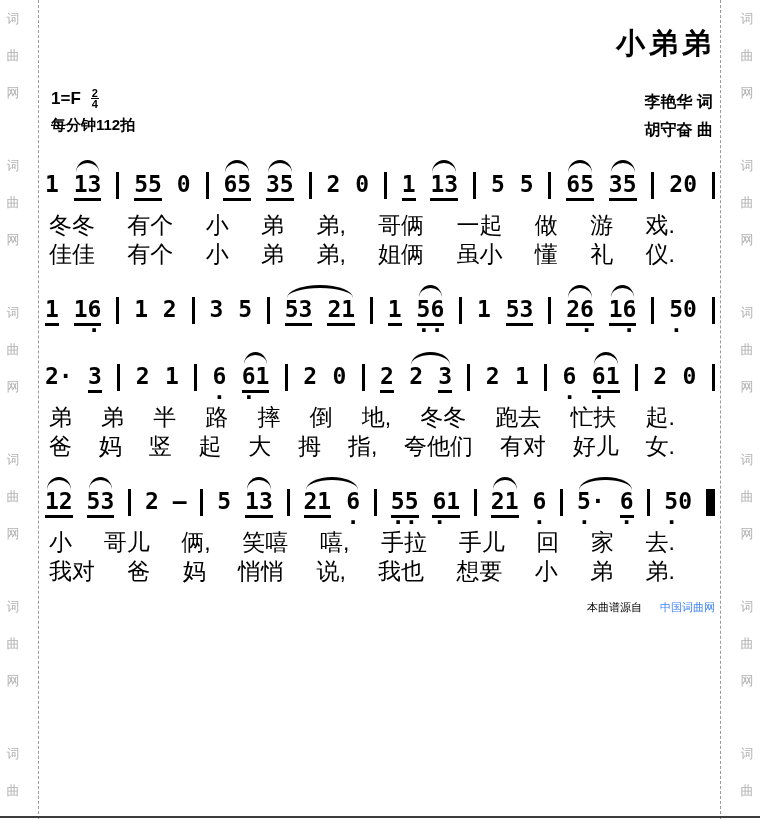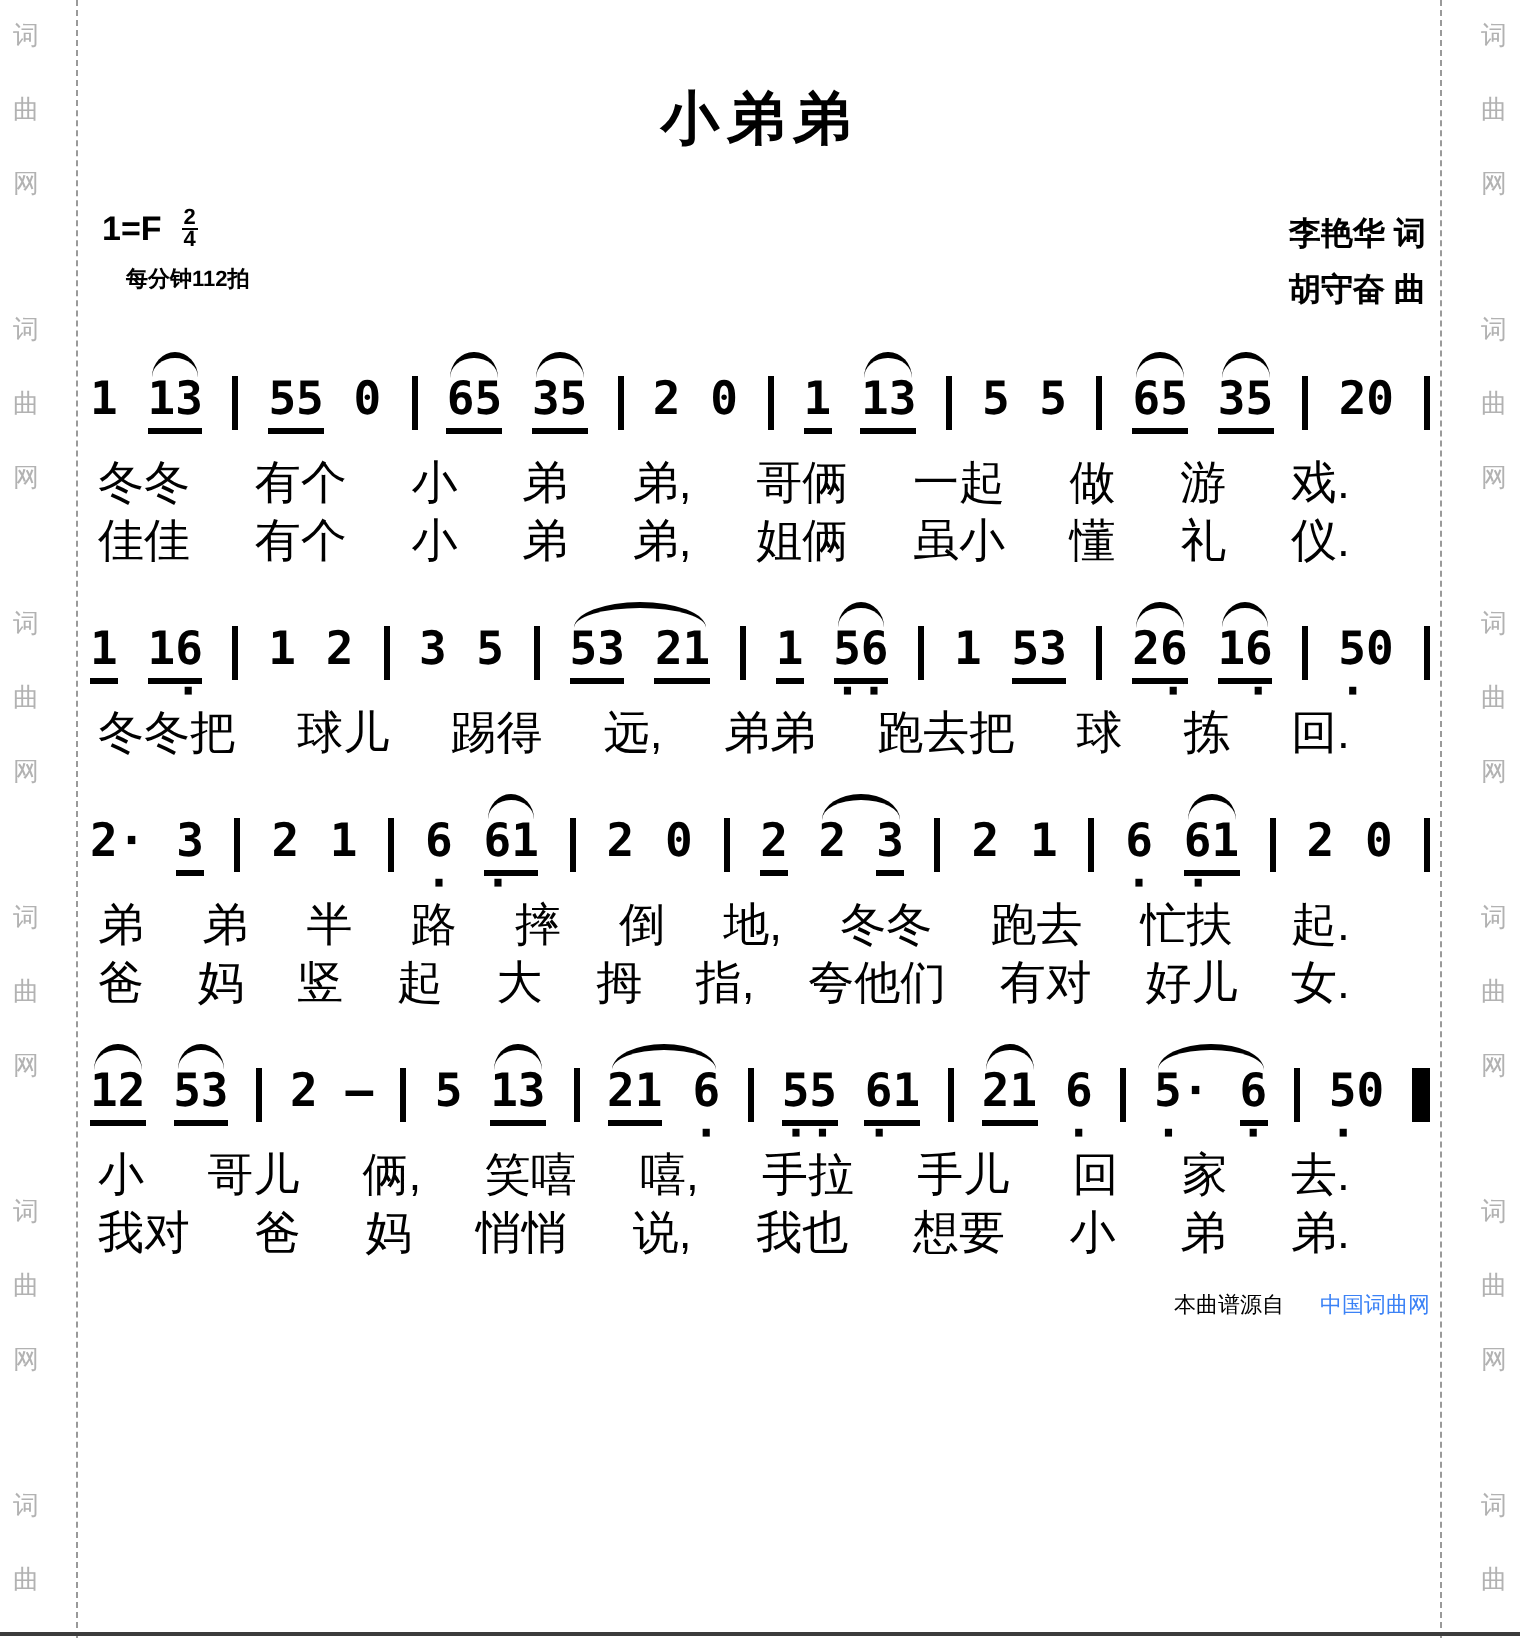--- a/index.html
+++ b/index.html
@@ -13,28 +13,28 @@
   .wm-right{right:2px;}
   .wm-col span{display:block;line-height:37px;}
   .wm-col .gap{display:block;height:36px;}
   .dash-line{position:absolute;top:0;bottom:0;width:0;border-left:1px dashed #9a9a9a;}
   .dash-left{left:38px;}
   .dash-right{left:720px;}
   .bottom-rule{position:absolute;left:0;right:0;bottom:1px;height:2px;background:#3c3c3c;}
 
   
   .content{position:absolute;left:45px;width:670px;top:0;}
-  .title{margin-top:40px;text-align:center;font-size:29px;font-weight:bold;letter-spacing:4px;}
+  .title{margin-top:24px;text-align:right;font-size:29px;font-weight:bold;letter-spacing:4px;}
 
   .header{display:flex;justify-content:space-between;margin-top:24px;}
   .keysig-line{font-size:17px;font-weight:bold;display:flex;align-items:flex-end;margin-left:6px;}
   .frac{display:inline-flex;flex-direction:column;align-items:center;margin-left:10px;
         font-size:11px;line-height:10px;font-weight:bold;}
   .frac .num{border-bottom:1.5px solid #000;padding:0 1px;}
-  .tempo{font-size:11px;font-weight:bold;margin-top:7px;margin-left:18px;}
+  .tempo{font-size:15px;font-weight:bold;margin-top:7px;margin-left:6px;}
   .credits{text-align:center;font-size:16px;font-weight:bold;line-height:28px;margin-right:2px;}
 
   
   .system{margin-top:14px;}
   .notes-row{display:flex;justify-content:space-between;align-items:flex-start;padding-top:14px;}
   .grp{position:relative;display:flex;gap:15px;}
   .grp.slur::before{content:"";position:absolute;top:-12px;left:2px;right:2px;height:10px;
         border-top:3px solid #000;border-radius:50% 50% 0 0 / 100% 100% 0 0;}
   .tok{display:flex;flex-direction:column;align-items:center;}
   .ntext{font-family:"DejaVu Sans Mono",monospace;font-weight:bold;font-size:23px;
@@ -351,31 +351,20 @@
           </div>
           <div class="bar"></div>
           <div class="grp">
             <div class="tok">
               <div class="ntext">50</div>
               <div class="dots">· </div>
             </div>
           </div>
           <div class="bar"></div>
         </div>
-        <div class="lyric-row">
-          <span>冬冬把</span>
-          <span>球儿</span>
-          <span>踢得</span>
-          <span>远,</span>
-          <span>弟弟</span>
-          <span>跑去把</span>
-          <span>球</span>
-          <span>拣</span>
-          <span>回.</span>
-        </div>
       </div>
       <div class="system">
         <div class="notes-row">
           <div class="grp">
             <div class="tok">
               <div class="ntext">2·</div>
               <div class="dots">  </div>
             </div>
           </div>
           <div class="grp">

